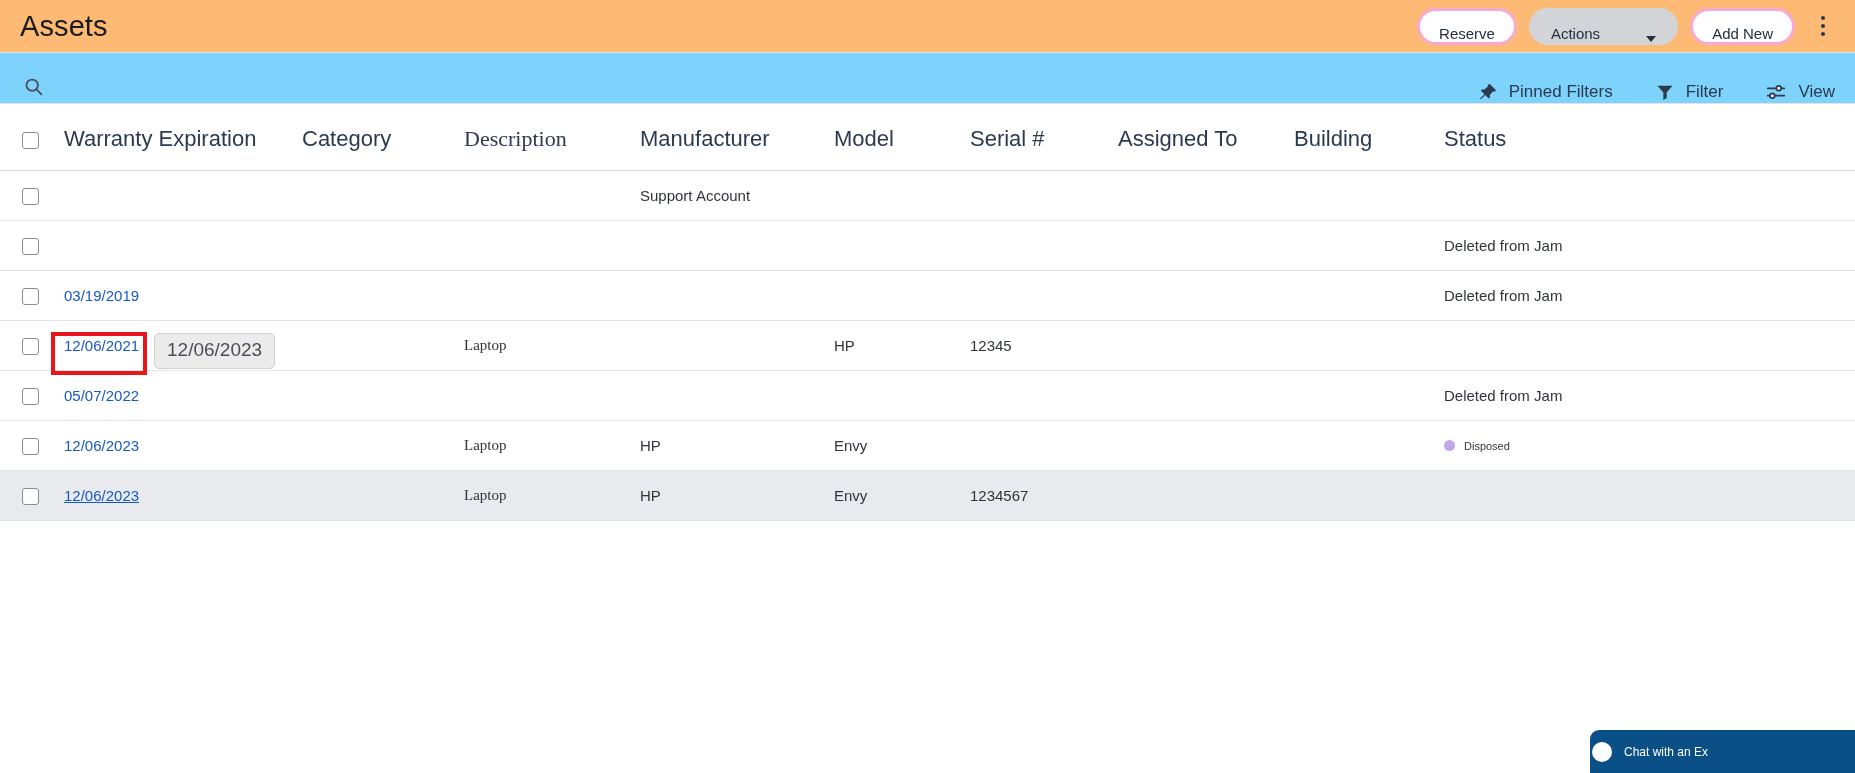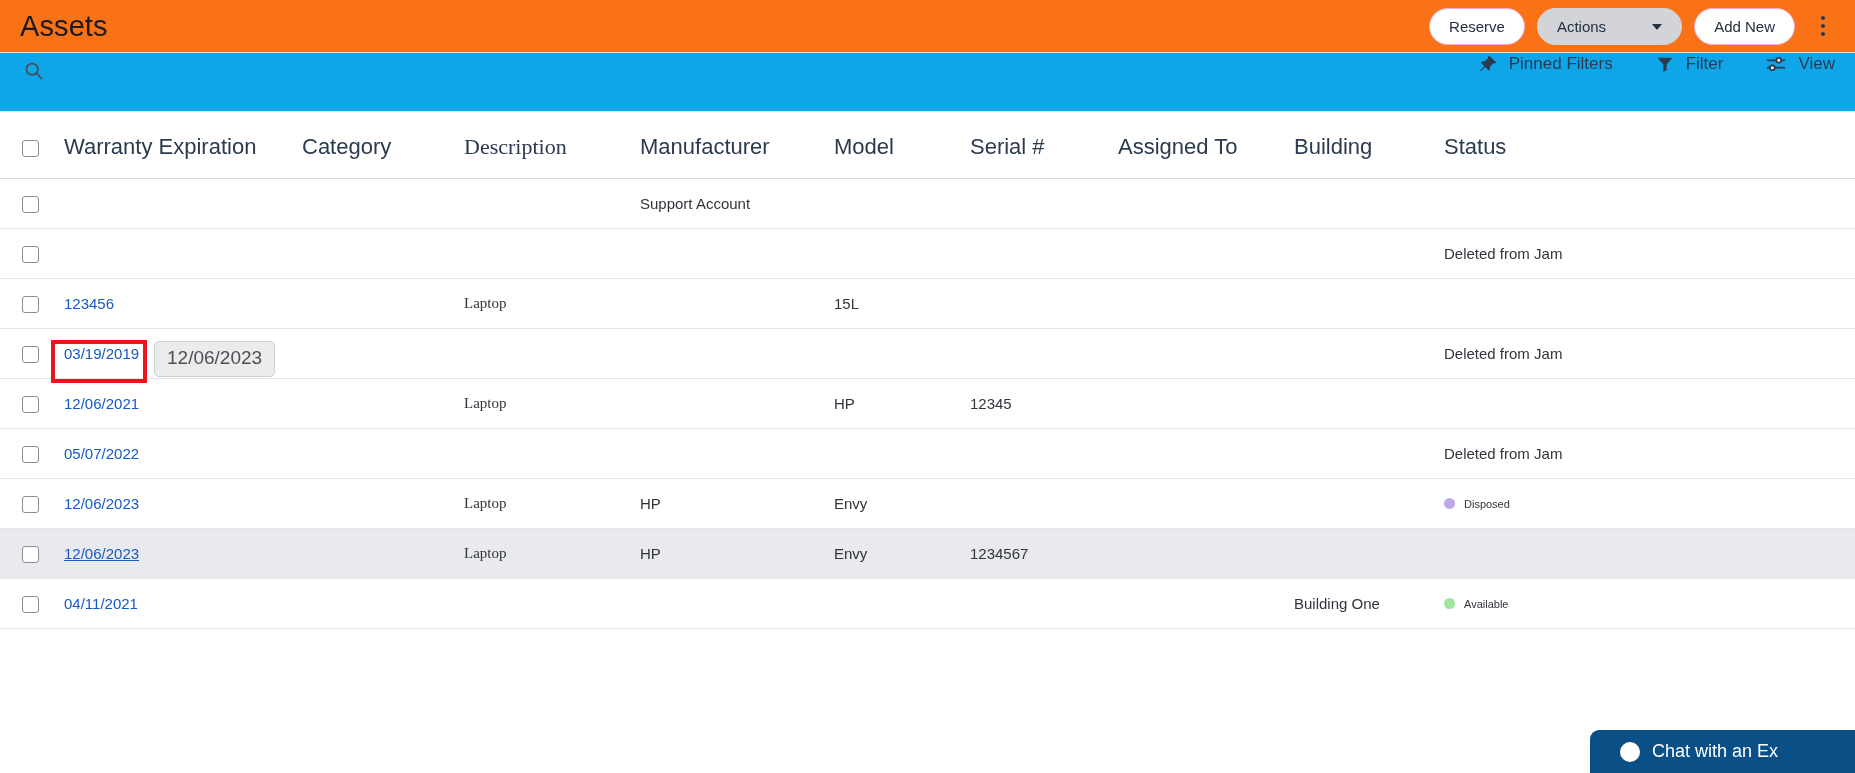--- a/index.html
+++ b/index.html
@@ -10,43 +10,43 @@
     font-family: "Liberation Sans", sans-serif;
     overflow: hidden;
   }
   .app { position: relative; width: 1855px; height: 773px; background: #fff; }
 
   
   .page-header {
     height: 52px;
     display: flex; align-items: center;
     padding: 0 18px 0 20px;
-    background: #f97316;
+    background: #fdba74;
   }
   .page-title {
     font-size: 29px;
     color: #1b1b1f;
     font-weight: 400;
     letter-spacing: .1px;
     line-height: 1;
   }
   .header-actions {
     margin-left: auto;
     display: flex; align-items: center; gap: 12px;
   }
   .btn {
     height: 37px;
-    border: 1px solid #f9a8d4;
+    border: 3px solid #f9a8d4;
     border-radius: 19px;
     background: #fff;
     color: #22303f;
     font-size: 15px;
     font-family: "Liberation Sans", sans-serif;
     padding: 0 19px;
-    display: inline-flex; align-items: center; gap: 11px;
+    display: inline-flex; align-items: flex-end; gap: 11px;
     cursor: pointer;
     white-space: nowrap;
   }
   .btn.filled {
     background: #d3d4d8;
     border-color: #d3d4d8;
     gap: 46px;
   }
   .chev {
     width: 0; height: 0;
@@ -59,25 +59,25 @@
   .kebab {
     width: 28px; height: 34px;
     display: flex; flex-direction: column;
     align-items: center; justify-content: center; gap: 4px;
     cursor: pointer; margin-left: 2px;
   }
   .kebab i { width: 4px; height: 4px; border-radius: 50%; background: #2b3a4e; display: block; }
 
   
   .toolbar {
-    height: 60px;
-    background: #0ea5e9;
+    height: 52px;
+    background: #7dd3fc;
     border-top: 1px solid #e3e4e8;
     border-bottom: 1px solid #e3e4e8;
-    display: flex; align-items: flex-start;
+    display: flex; align-items: flex-end;
     padding: 0 20px 0 16px;
   }
   .search-btn {
     width: 34px; height: 34px;
     display: flex; align-items: center; justify-content: center;
     cursor: pointer;
   }
   .toolbar-right {
     margin-left: auto;
     display: flex; align-items: center; gap: 42px;
@@ -161,22 +161,22 @@
   }
 
   
   .chat-widget {
     position: absolute;
     right: 0; bottom: 0;
     width: 265px; height: 43px;
     background: #0a4f86;
     border-radius: 9px 0 0 0;
     display: flex; align-items: center; gap: 12px;
-    padding: 0 30px;
-    color: #fff; font-size: 18px;
+    padding: 0 2px;
+    color: #fff; font-size: 12px;
     cursor: pointer;
     overflow: hidden;
   }
   .chat-dot { width: 20px; height: 20px; border-radius: 50%; background: #fff; flex: none; }
 </style>
 </head>
 <body>
 
 <div class="app">
 
@@ -284,32 +284,20 @@
             <td class="col-desc"></td>
             <td class="col-manu"></td>
             <td class="col-model"></td>
             <td class="col-serial"></td>
             <td class="col-assigned"></td>
             <td class="col-building"></td>
             <td class="col-status"><span>Deleted from Jam</span></td>
           </tr>
           <tr>
             <td class="col-check"><span class="cbox"></span></td>
-            <td class="col-warranty"><span class="link">123456</span></td>
-            <td class="col-category"></td>
-            <td class="col-desc"><span>Laptop</span></td>
-            <td class="col-manu"></td>
-            <td class="col-model"><span>15L</span></td>
-            <td class="col-serial"></td>
-            <td class="col-assigned"></td>
-            <td class="col-building"></td>
-            <td class="col-status"></td>
-          </tr>
-          <tr>
-            <td class="col-check"><span class="cbox"></span></td>
             <td class="col-warranty"><span class="link">03/19/2019</span></td>
             <td class="col-category"></td>
             <td class="col-desc"></td>
             <td class="col-manu"></td>
             <td class="col-model"></td>
             <td class="col-serial"></td>
             <td class="col-assigned"></td>
             <td class="col-building"></td>
             <td class="col-status"><span>Deleted from Jam</span></td>
           </tr>
@@ -357,35 +345,20 @@
             <td class="col-warranty"><span class="link hovered">12/06/2023</span></td>
             <td class="col-category"></td>
             <td class="col-desc"><span>Laptop</span></td>
             <td class="col-manu"><span>HP</span></td>
             <td class="col-model"><span>Envy</span></td>
             <td class="col-serial"><span>1234567</span></td>
             <td class="col-assigned"></td>
             <td class="col-building"></td>
             <td class="col-status"></td>
           </tr>
-          <tr>
-            <td class="col-check"><span class="cbox"></span></td>
-            <td class="col-warranty"><span class="link">04/11/2021</span></td>
-            <td class="col-category"></td>
-            <td class="col-desc"></td>
-            <td class="col-manu"></td>
-            <td class="col-model"></td>
-            <td class="col-serial"></td>
-            <td class="col-assigned"></td>
-            <td class="col-building"><span>Building One</span></td>
-            <td class="col-status"><span class="badge">
-                <span class="dot" style="background: rgb(159, 229, 160);"></span>
-                <span>Available</span>
-              </span></td>
-          </tr>
         </tbody>
     </table>
 
     <div class="annot-box" style="left:51px; top:228px; width:96px; height:43px;"></div>
 
     <div class="tooltip" style="left:154px; top:229px;">12/06/2023</div>
   </div>
 
   <div class="chat-widget">
     <span class="chat-dot"></span>

